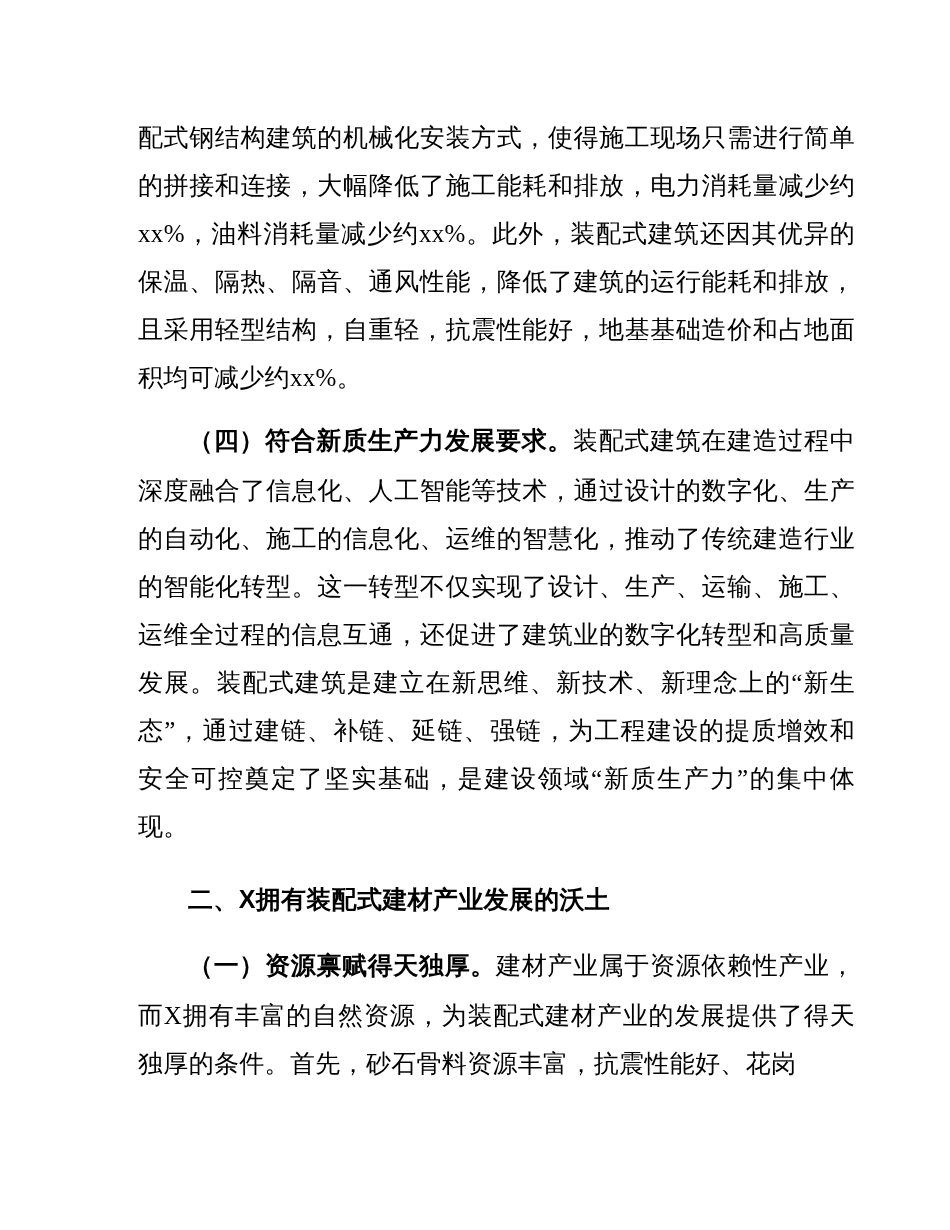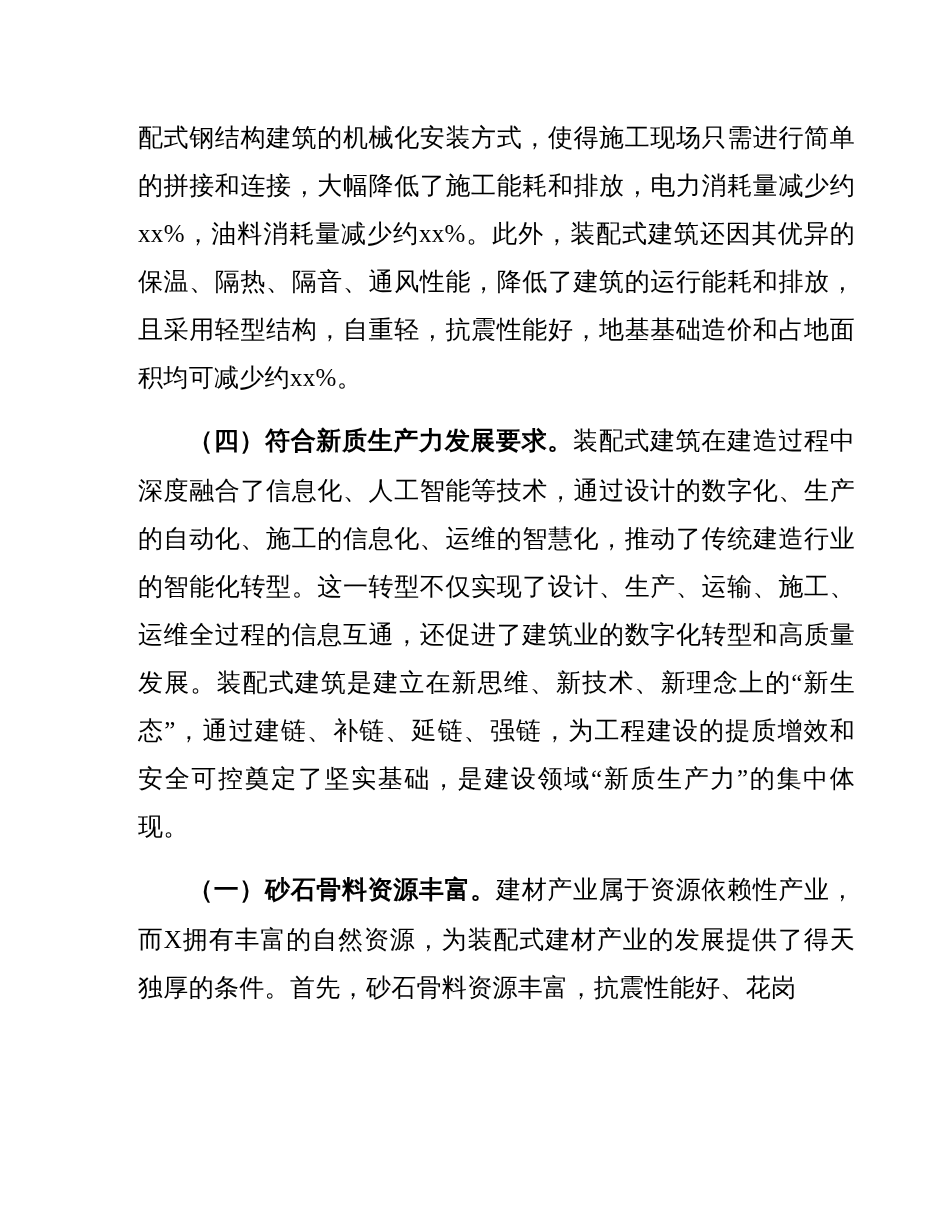--- a/index.html
+++ b/index.html
@@ -47,16 +47,17 @@
 </style>
 </head>
 <body>
 
 <div class="page">
 
   <p class="para">配式钢结构建筑的机械化安装方式，使得施工现场只需进行简单的拼接和连接，大幅降低了施工能耗和排放，电力消耗量减少约xx%，油料消耗量减少约xx%。此外，装配式建筑还因其优异的保温、隔热、隔音、通风性能，降低了建筑的运行能耗和排放，且采用轻型结构，自重轻，抗震性能好，地基基础造价和占地面积均可减少约xx%。</p>
 
   <p class="para indent"><strong class="lead">（四）符合新质生产力发展要求。</strong><span>装配式建筑在建造过程中深度融合了信息化、人工智能等技术，通过设计的数字化、生产的自动化、施工的信息化、运维的智慧化，推动了传统建造行业的智能化转型。这一转型不仅实现了设计、生产、运输、施工、运维全过程的信息互通，还促进了建筑业的数字化转型和高质量发展。装配式建筑是建立在新思维、新技术、新理念上的“新生态”，通过建链、补链、延链、强链，为工程建设的提质增效和安全可控奠定了坚实基础，是建设领域“新质生产力”的集中体现。</span></p>
 
+  <h2 class="section-heading">二、X拥有装配式建材产业发展的沃土</h2>
 
-  <p class="para indent"><strong class="lead">（一）砂石骨料资源丰富。</strong><span>建材产业属于资源依赖性产业，而X拥有丰富的自然资源，为装配式建材产业的发展提供了得天独厚的条件。首先，砂石骨料资源丰富，抗震性能好、花岗</span></p>
+  <p class="para indent"><strong class="lead">（一）资源禀赋得天独厚。</strong><span>建材产业属于资源依赖性产业，而X拥有丰富的自然资源，为装配式建材产业的发展提供了得天独厚的条件。首先，砂石骨料资源丰富，抗震性能好、花岗</span></p>
 
 </div>
 
 </body></html>

